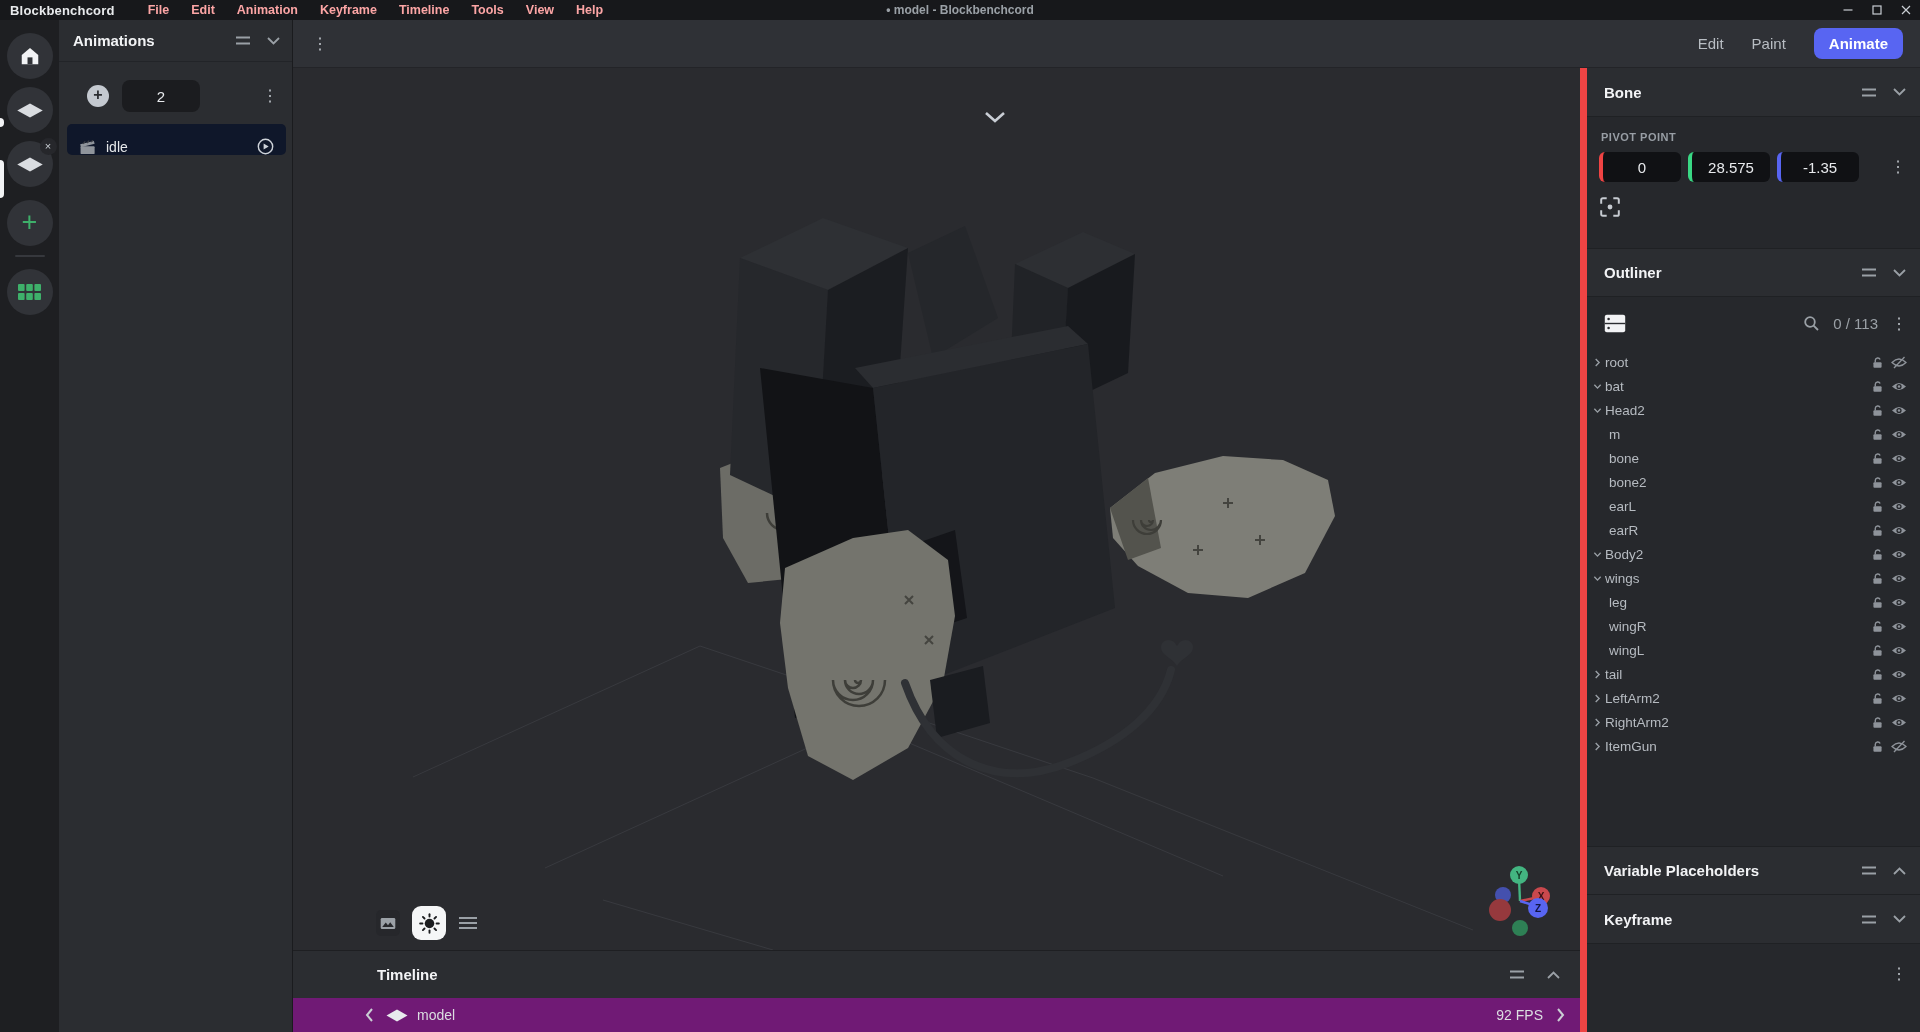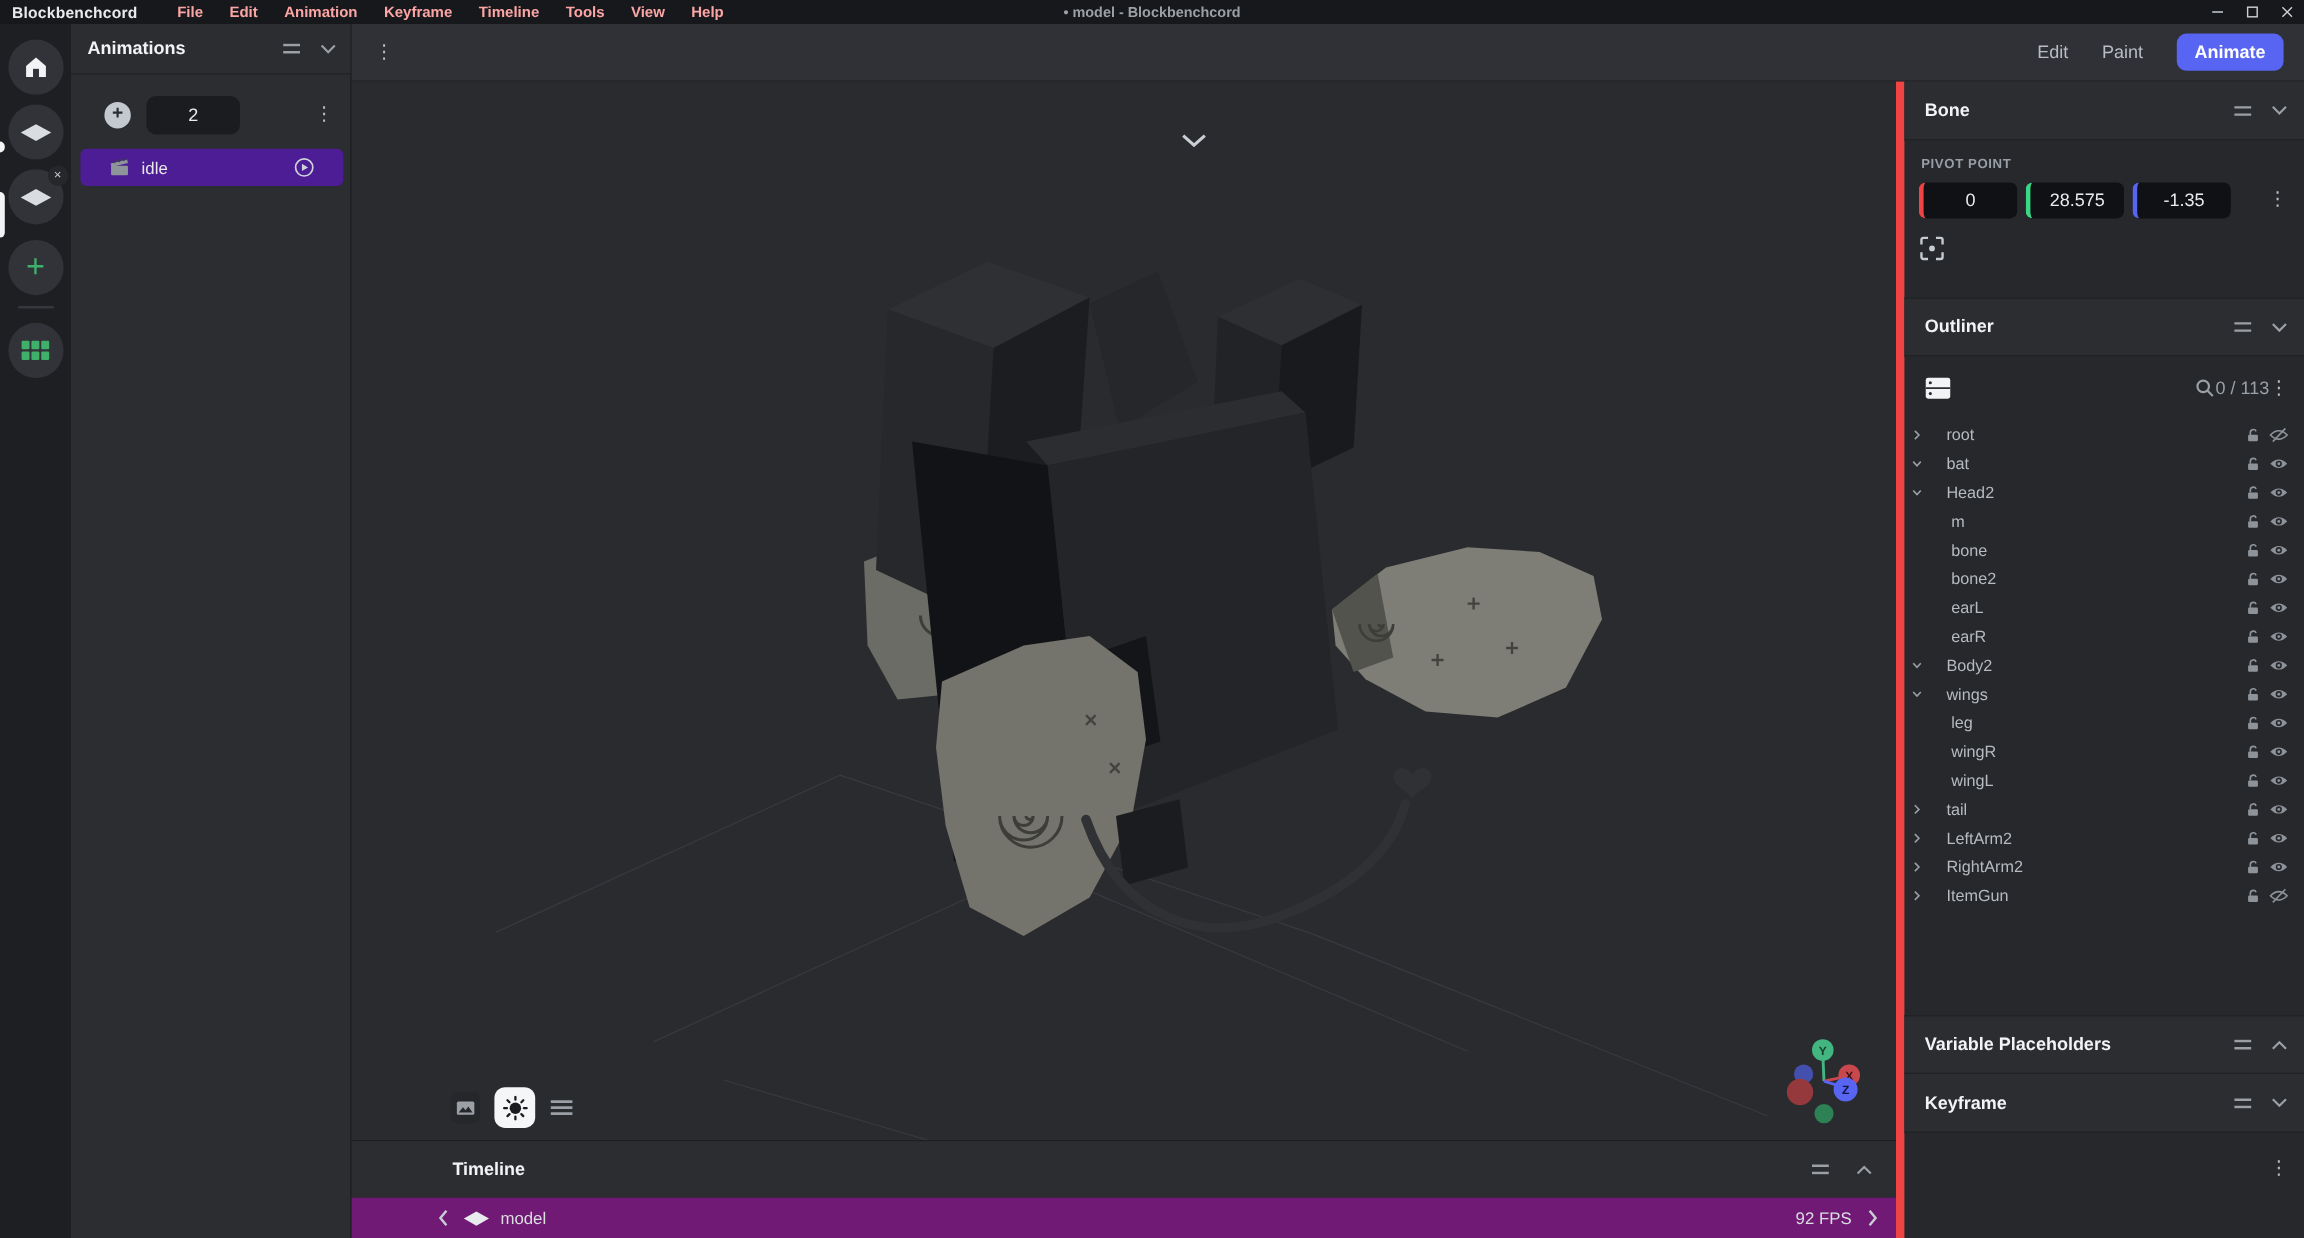--- a/index.html
+++ b/index.html
@@ -36,21 +36,21 @@
   .left-panel { width:234px; flex:none; background:#2b2d31; border-right:1px solid #1a1b1e; display:flex; flex-direction:column; }
   .panel-header { height:42px; flex:none; display:flex; align-items:center; padding:0 12px 0 14px; background:#2b2d31; border-bottom:1px solid #222428; }
   .panel-title { font-size:15px; font-weight:bold; color:#f2f3f5; }
   .header-icons { margin-left:auto; display:flex; align-items:center; gap:16px; }
   .anim-toolbar { display:flex; align-items:center; padding:18px 14px 0 28px; }
   .add-anim-btn { width:22px; height:22px; border-radius:50%; background:#c4c9d0; color:#2b2d31; font-size:16px; line-height:20px; text-align:center; font-weight:bold; flex:none; }
   .snap-input { width:78px; height:32px; margin-left:13px; background:#1b1c1f; border-radius:8px; color:#e8eaed; font-size:15px; display:flex; align-items:center; justify-content:center; }
   .dots { color:#b8bdc3; font-size:16px; line-height:1; }
   .anim-toolbar .dots { margin-left:auto; }
   .anim-list { padding:12px 6px 0 8px; }
-  .anim-row { height:31px; background:#4c1d95; border-radius:5px; display:flex; align-items:center; padding:0 24px; }
+  .anim-row { height:31px; background:#0f172a; border-radius:5px; display:flex; align-items:flex-end; padding:0 12px; }
   .anim-name { margin-left:10px; font-size:14px; color:#e6e8ea; }
   .anim-row .playbtn { margin-left:auto; }
 
   
   .right-area { flex:1; display:flex; flex-direction:column; min-width:0; }
   .tab-strip { height:48px; flex:none; background:#2f3136; display:flex; align-items:center; padding:0 17px 0 19px; border-bottom:1px solid #232428; }
   .mode-tabs { margin-left:auto; display:flex; align-items:center; gap:28px; }
   .mode-tab { font-size:15px; color:#b8bdc3; }
   .mode-tab.active { background:#5865f2; color:#ffffff; font-weight:bold; padding:7px 15px; border-radius:8px; }
 
@@ -77,24 +77,24 @@
   .right-panel { width:340px; flex:none; background:#26282c; border-left:7px solid #ef4444; display:flex; flex-direction:column; }
   .rp-header { height:49px; flex:none; display:flex; align-items:center; padding:0 14px 0 17px; background:#2b2d31; border-bottom:1px solid #1f2124; }
   .rp-header.bordered-top { border-top:1px solid #1f2124; }
   .bone-body { height:131px; flex:none; padding:14px 14px 0 12px; }
   .section-label { font-size:11px; font-weight:bold; letter-spacing:.5px; color:#989ea5; margin-bottom:9px; padding-left:2px; }
   .pivot-row { display:flex; align-items:center; gap:7px; }
   .pivot-input { width:82px; height:30px; background:#101114; border-radius:6px; color:#e8eaed; font-size:15px; display:flex; align-items:center; justify-content:center; border-left:4px solid #888; }
   .pivot-row .dots { margin-left:auto; }
   .focus-btn { margin-top:14px; width:22px; height:22px; }
   .outliner-toolbar { height:53px; flex:none; display:flex; align-items:center; padding:0 13px 0 17px; }
-  .outliner-toolbar .right-group { margin-left:auto; display:flex; align-items:center; gap:0; }
+  .outliner-toolbar .right-group { margin-left:auto; display:flex; align-items:center; gap:13px; }
   .sel-count { font-size:15px; color:#9aa0a6; }
   .outliner-tree { flex:none; }
-  .tree-row { height:24px; display:flex; align-items:center; padding-right:13px;gap:17px; }
+  .tree-row { height:24px; display:flex; align-items:center; padding-right:13px; }
   .tree-arrow { width:11px; flex:none; display:inline-block; }
   .tree-name { font-size:13.5px; color:#b6bbc1; margin-left:2px; }
   .tree-icons { margin-left:auto; display:flex; align-items:center; gap:7px; }
   .rp-spacer { flex:1; }
   .kf-body { flex:1; position:relative; }
   .kf-body .dots { position:absolute; right:13px; top:22px; }
 </style>
 </head>
 <body>
 

